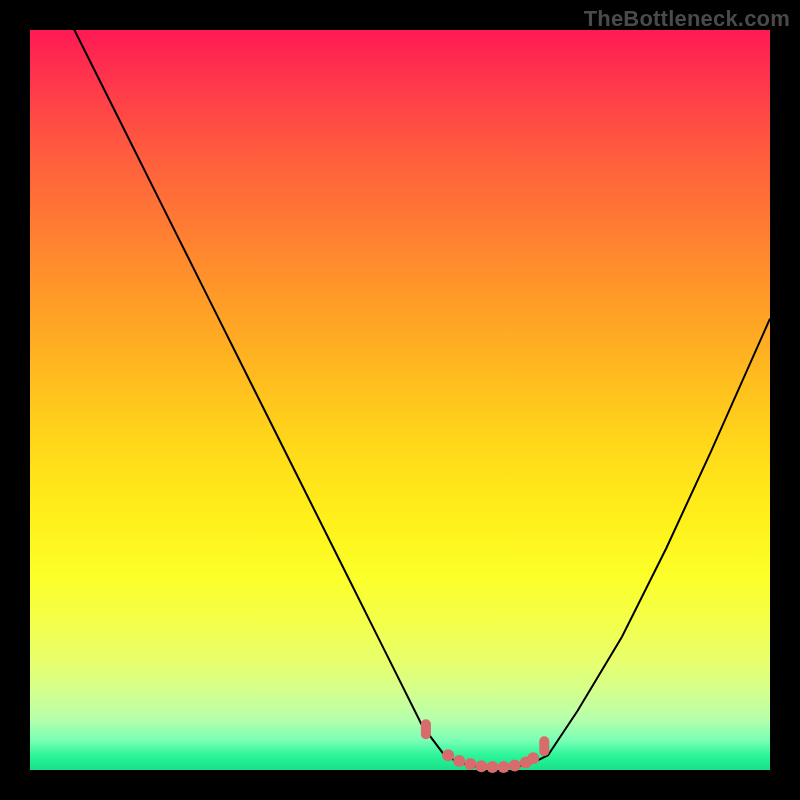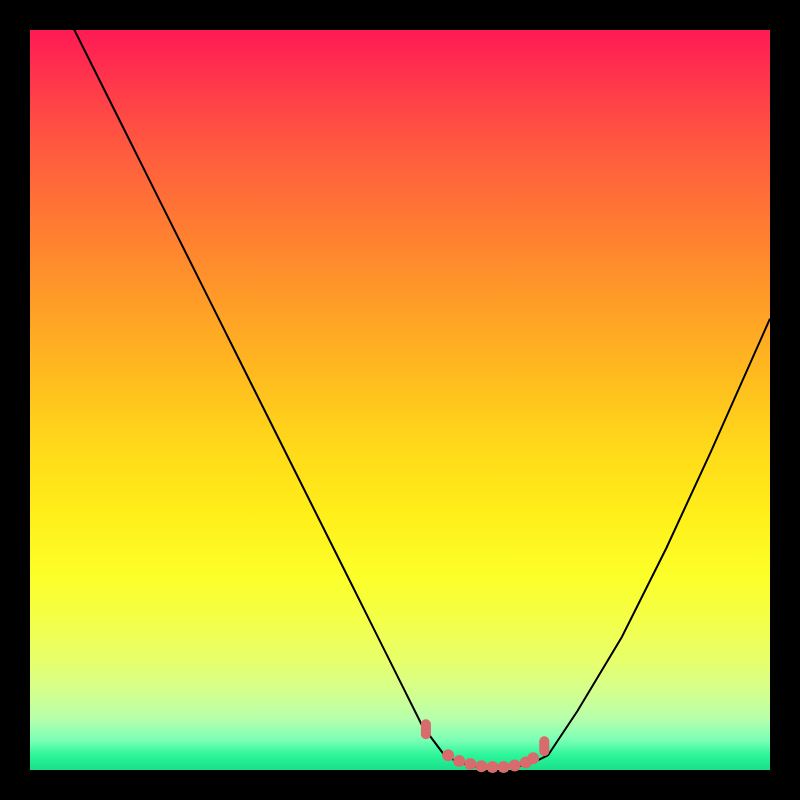--- a/index.html
+++ b/index.html
@@ -65,20 +65,21 @@
     stroke-width: 2;
   }
   .marker {
     fill: #d86b6b;
   }
 </style>
 </head>
 <body>
 
 <div class="frame">
+  <div class="credit">TheBottleneck.com</div>
   <div class="plot-area">
     <svg class="curve" viewBox="0 0 740 740">
       <path class="curve-path" d="M0.0 -88.8 L44.4 0.0 L88.8 88.8 L133.2 177.6 L177.6 266.4 L222.0 355.2 L266.4 444.0 L310.8 532.8 L355.2 621.6 L392.2 695.6 L414.4 725.2 L429.2 732.6 L444.0 736.3 L458.8 737.8 L473.6 737.8 L488.4 736.3 L503.2 732.6 L518.0 725.2 L547.6 680.8 L592.0 606.8 L636.4 518.0 L680.8 421.8 L740.0 288.6"></path>
       <g id="marker-group">
           <rect x="390.9" y="689.3" width="10" height="20" rx="5" ry="5" class="marker"></rect>
           <rect x="412.1" y="719.2" width="12" height="12" rx="6" ry="6" class="marker"></rect>
           <rect x="423.2" y="725.1" width="12" height="12" rx="6" ry="6" class="marker"></rect>
           <rect x="434.3" y="728.1" width="12" height="12" rx="6" ry="6" class="marker"></rect>
           <rect x="445.4" y="730.3" width="12" height="12" rx="6" ry="6" class="marker"></rect>
           <rect x="456.5" y="731.0" width="12" height="12" rx="6" ry="6" class="marker"></rect>

